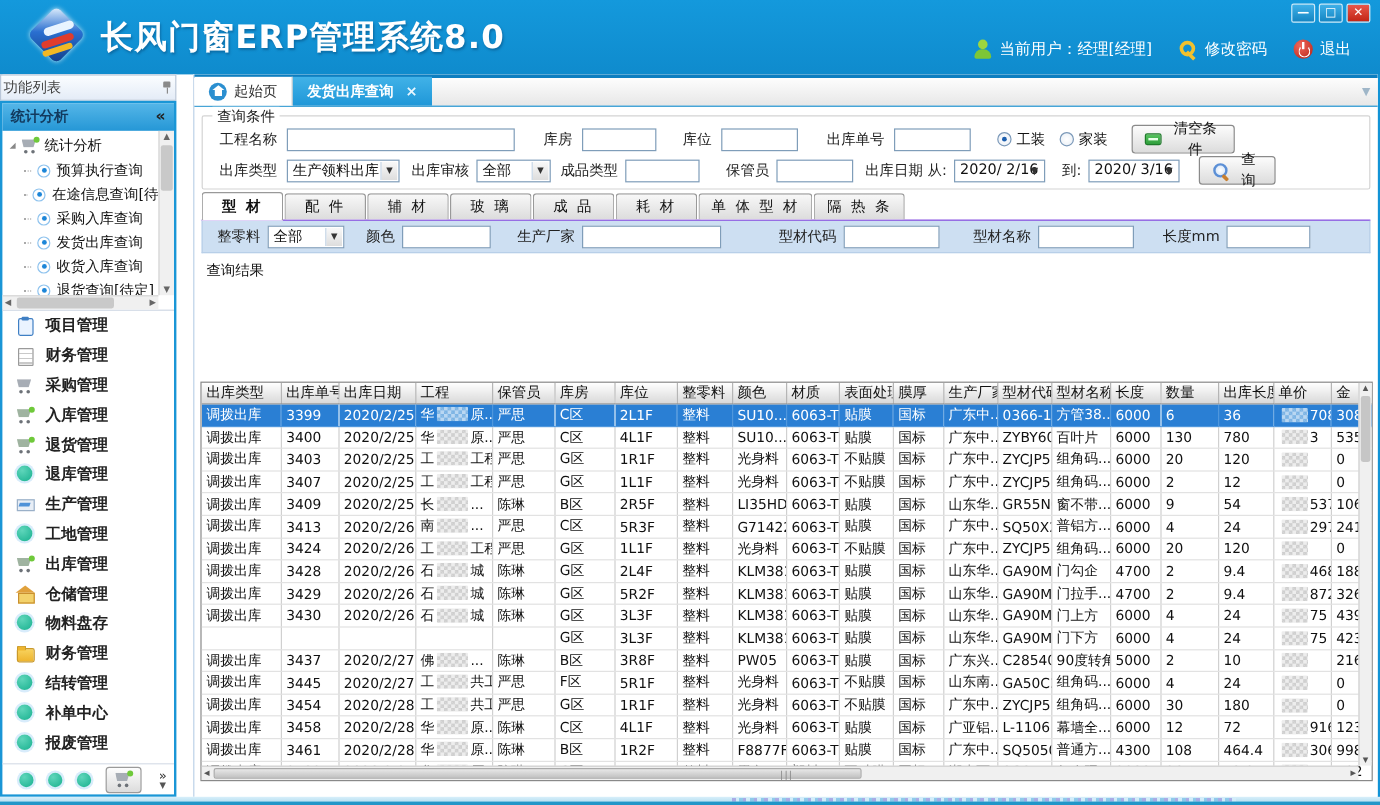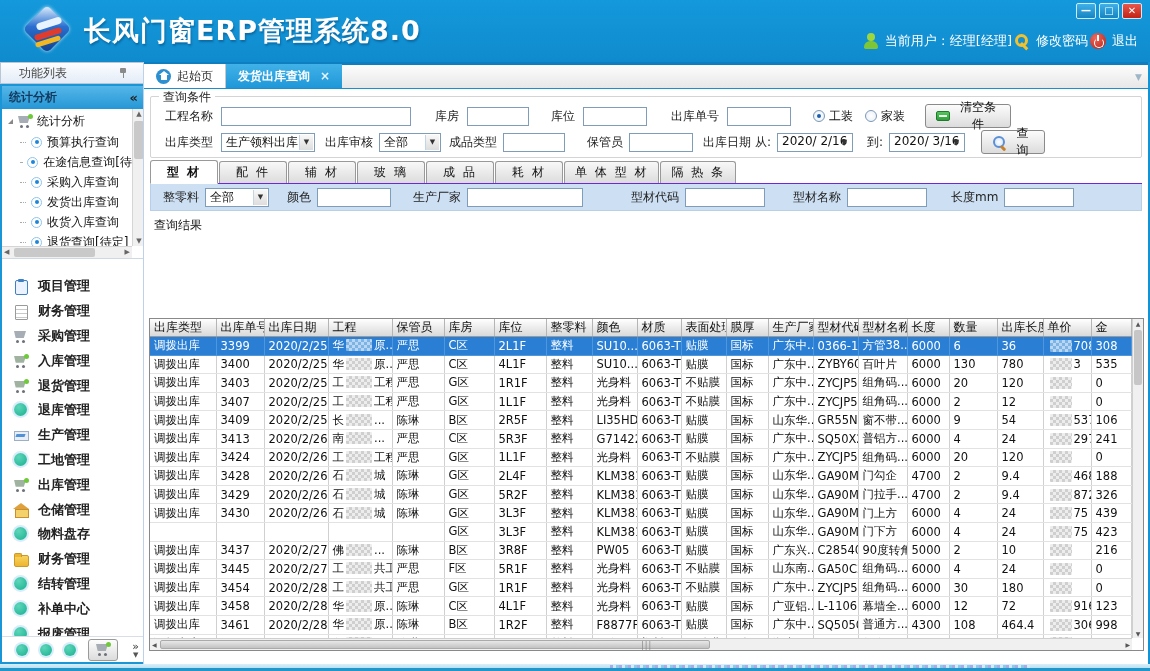--- a/index.html
+++ b/index.html
@@ -13,34 +13,34 @@
   .logo .rhomb{position:absolute;left:4px;top:4px;width:34px;height:34px;transform:rotate(45deg);
      background:linear-gradient(135deg,#eaf6ff 0%,#2a6fd0 45%,#123f8a 100%);border-radius:5px;box-shadow:0 0 4px rgba(255,255,255,.8);}
   .logo .sw1{position:absolute;left:10px;top:12px;width:26px;height:7px;background:#e8f4ff;border-radius:4px;transform:rotate(-18deg);}
   .logo .sw2{position:absolute;left:8px;top:23px;width:28px;height:6px;background:#e03c2d;border-radius:4px;transform:rotate(-18deg);}
   .logo .sw3{position:absolute;left:9px;top:31px;width:26px;height:5px;background:#f2b824;border-radius:4px;transform:rotate(-18deg);}
   .app-title{position:absolute;left:84px;top:13px;color:#fff;font-size:27px;font-weight:bold;letter-spacing:1px;text-shadow:1px 2px 2px rgba(0,40,80,.35);}
   .winctrl{position:absolute;right:8px;top:3px;display:flex;gap:3px;}
   .wbtn{width:20px;height:16px;display:flex;align-items:center;justify-content:center;color:#fff;font-size:10px;font-weight:bold;
         background:linear-gradient(#3fb0e8,#1585c2);border:1px solid #cfeaf8;border-radius:2px;cursor:pointer;line-height:1;}
   .wbtn.close{background:linear-gradient(#e8574a,#c22415);}
-  .userbar{position:absolute;right:12px;top:32px;display:flex;align-items:center;gap:2px;color:#fff;font-size:13px;}
+  .userbar{position:absolute;right:24px;top:32px;display:flex;align-items:center;gap:22px;color:#fff;font-size:13px;}
   .userbar .grp{display:flex;align-items:center;gap:6px;cursor:pointer;}
   .user-icon{position:relative;width:16px;height:16px;display:inline-block;}
   .user-icon::before{content:"";position:absolute;left:4px;top:0;width:8px;height:8px;border-radius:50%;background:#9ed63e;}
   .user-icon::after{content:"";position:absolute;left:1px;top:8px;width:14px;height:8px;border-radius:7px 7px 2px 2px;background:#7ec636;}
   .key-icon{position:relative;width:16px;height:16px;display:inline-block;}
   .key-icon::before{content:"";position:absolute;left:1px;top:1px;width:7px;height:7px;border:3px solid #f2c12e;border-radius:50%;}
   .key-icon::after{content:"";position:absolute;left:8px;top:9px;width:9px;height:3px;background:#f2c12e;transform:rotate(45deg);transform-origin:0 0;}
   .power-icon{position:relative;width:16px;height:16px;display:inline-block;border-radius:50%;background:radial-gradient(circle at 35% 30%,#f0685c,#b51f12);}
   .power-icon::before{content:"";position:absolute;left:7px;top:2px;width:2px;height:6px;background:#fff;}
   .power-icon::after{content:"";position:absolute;left:4px;top:5px;width:8px;height:8px;border:1.5px solid #fff;border-top-color:transparent;border-radius:50%;}
   
   .sidebar{position:absolute;left:0;top:62px;width:147px;height:602px;background:#fff;}
-  .fl-header{height:22px;background:linear-gradient(#fbfdff,#e4ecf7);border:1px solid #b9c6d8;display:flex;align-items:center;justify-content:space-between;padding:0 18px;color:#444;}
+  .fl-header{height:22px;background:linear-gradient(#fbfdff,#e4ecf7);border:1px solid #b9c6d8;display:flex;align-items:center;justify-content:space-between;padding:0 2px;color:#444;}
   .pin-icon{position:relative;width:10px;height:12px;display:inline-block;cursor:pointer;}
   .pin-icon::before{content:"";position:absolute;left:2px;top:1px;width:6px;height:5px;background:#8a8a8a;border-radius:1px;}
   .pin-icon::after{content:"";position:absolute;left:4.5px;top:6px;width:1.5px;height:5px;background:#8a8a8a;}
   .side-box{position:absolute;left:0;top:22px;width:147px;height:580px;border:2px solid #1a96d6;display:flex;flex-direction:column;background:#fff;}
   .sec-header{height:23px;flex:0 0 23px;background:linear-gradient(#55b6e8,#2597d6);display:flex;align-items:center;justify-content:space-between;padding:0 7px;color:#123a5e;font-weight:bold;}
   .sec-header .collapse{color:#222;font-size:13px;cursor:pointer;}
   .tree-wrap{position:relative;flex:0 0 150px;border-bottom:1px solid #cfd8e4;overflow:hidden;}
   .tree-items{position:absolute;left:0;top:0;right:13px;bottom:12px;overflow:hidden;padding:2px 0 0 4px;white-space:nowrap;}
   .tree-root{display:flex;align-items:center;gap:4px;height:21px;}
   .expander{width:0;height:0;border-left:5px solid transparent;border-bottom:5px solid #888;margin-left:2px;}
@@ -53,21 +53,21 @@
   .blue-dot-icon{width:11px;height:11px;flex:0 0 11px;border-radius:50%;background:#fff;border:1px solid #8fc3ee;position:relative;}
   .blue-dot-icon::after{content:"";position:absolute;left:2.5px;top:2.5px;width:4px;height:4px;border-radius:50%;background:#1d86d8;}
   .vscroll{position:absolute;right:0;top:0;bottom:12px;width:13px;background:#f0f0f0;border-left:1px solid #d5d5d5;font-size:7px;color:#666;text-align:center;}
   .vscroll .thumb{position:absolute;left:1px;right:1px;top:12px;height:38px;background:#c9c9c9;border-radius:2px;}
   .vscroll .up{position:absolute;top:1px;left:0;right:0;}
   .vscroll .dn{position:absolute;bottom:1px;left:0;right:0;}
   .hscroll{position:absolute;left:0;right:13px;bottom:0;height:12px;background:#f0f0f0;border-top:1px solid #d5d5d5;font-size:7px;color:#666;}
   .hscroll .thumb{position:absolute;top:1px;bottom:1px;left:12px;width:62%;background:#c9c9c9;border-radius:2px;}
   .hscroll .lf{position:absolute;left:2px;top:1px;}
   .hscroll .rt{position:absolute;right:2px;top:1px;}
-  .menu{flex:1;padding-top:15px;overflow:hidden;text-align:center;}
+  .menu{flex:1;padding-top:0;overflow:hidden;text-align:center;}
   .menu-item{height:24.8px;display:flex;align-items:center;gap:9px;padding-left:11px;font-weight:bold;color:#222;font-size:13px;cursor:pointer;}
   .mi{width:16px;height:14px;flex:0 0 16px;position:relative;display:inline-block;}
   .ic-dot::before{content:"";position:absolute;left:1px;top:0;width:13px;height:13px;border-radius:50%;background:radial-gradient(circle at 35% 30%,#5fd6bb,#17b08e);box-shadow:0 0 0 2px #d8ecfb;}
   .ic-cart::before{content:"";position:absolute;left:1px;top:2px;width:12px;height:7px;background:#a7adb5;clip-path:polygon(0 0,100% 0,82% 100%,14% 100%);}
   .ic-cart::after{content:"";position:absolute;left:3px;bottom:0;width:3px;height:3px;border-radius:50%;background:#6d7278;box-shadow:6px 0 0 #6d7278;}
   .ic-cart.g::before{background:#9fb3a0;}
   .ic-cart .spark{position:absolute;right:0;top:0;width:5px;height:5px;border-radius:50%;background:#6fc93a;}
   .ic-clipboard::before{content:"";position:absolute;left:2px;top:1px;width:11px;height:13px;background:#eaf3ff;border:1px solid #3f7fc4;border-radius:2px;}
   .ic-clipboard::after{content:"";position:absolute;left:5px;top:0;width:6px;height:3px;background:#3f7fc4;border-radius:1px;}
   .ic-notepad::before{content:"";position:absolute;left:2px;top:1px;width:11px;height:13px;background:#fff;border:1px solid #9a9a9a;border-radius:1px;
@@ -77,21 +77,21 @@
   .ic-folder::before{content:"";position:absolute;left:1px;top:3px;width:13px;height:10px;background:linear-gradient(#f8d35e,#eeb52f);border:1px solid #c9992a;border-radius:2px;}
   .ic-folder::after{content:"";position:absolute;left:1px;top:1px;width:6px;height:3px;background:#eeb52f;border:1px solid #c9992a;border-bottom:none;border-radius:2px 2px 0 0;}
   .ic-chart::before{content:"";position:absolute;left:1px;top:3px;width:13px;height:8px;background:#e8eef6;border:1px solid #9ab0c8;}
   .ic-chart::after{content:"";position:absolute;left:3px;top:6px;width:9px;height:3px;background:#4f92d8;transform:skewX(-20deg);}
   .side-bottom{flex:0 0 26px;border-top:1px solid #d7dee8;display:flex;align-items:center;gap:12px;padding:0 6px 0 14px;}
   .side-bottom .dotbtn{width:12px;height:12px;border-radius:50%;background:radial-gradient(circle at 35% 30%,#5fd6bb,#17b08e);box-shadow:0 0 0 2px #d8ecfb;cursor:pointer;}
   .side-bottom .cartbtn{width:30px;height:22px;background:linear-gradient(#fdfdfd,#dcdcdc);border:1px solid #9a9a9a;border-radius:3px;display:flex;align-items:center;justify-content:center;cursor:pointer;}
   .side-bottom .more{margin-left:auto;display:flex;flex-direction:column;align-items:center;line-height:1;color:#333;cursor:pointer;font-size:11px;}
   .side-bottom .more .dn{font-size:7px;color:#555;}
   
-  .main{position:absolute;left:143px;top:62px;right:2px;height:602px;background:#fff;border-left:1px solid #bcd2e8;}
+  .main{position:absolute;left:161px;top:62px;right:2px;height:602px;background:#fff;border-left:1px solid #bcd2e8;}
   .tabbar{position:relative;height:27px;background:linear-gradient(#fdfdfd,#e7e7e7);border-top:3px solid #0d7ec0;border-bottom:1px solid #1b8fce;display:flex;align-items:flex-end;}
   .tab{height:24px;display:flex;align-items:center;gap:6px;padding:0 12px;border-right:1px solid #c9c9c9;background:#fff;cursor:pointer;color:#333;}
   .tab.active{background:linear-gradient(#41b2e8,#1f97d8);color:#fff;font-weight:bold;border-right:none;}
   .tab .close{font-size:12px;color:#e8f6ff;margin-left:4px;cursor:pointer;}
   .home-tab-icon{position:relative;width:15px;height:15px;border-radius:50%;background:#2b8fd0;display:inline-block;}
   .home-tab-icon::before{content:"";position:absolute;left:2.5px;top:2px;width:0;height:0;border-left:5px solid transparent;border-right:5px solid transparent;border-bottom:4.5px solid #fff;}
   .home-tab-icon::after{content:"";position:absolute;left:4.5px;top:6.5px;width:6px;height:5px;background:#fff;}
   .tab-list-arrow{position:absolute;right:6px;bottom:6px;color:#9fb6c8;font-size:9px;cursor:pointer;}
   
   .groupbox{position:relative;margin:7px 6px 2px 6px;border:1px solid #d4d4d4;border-radius:2px;height:62px;padding-top:6px;}

